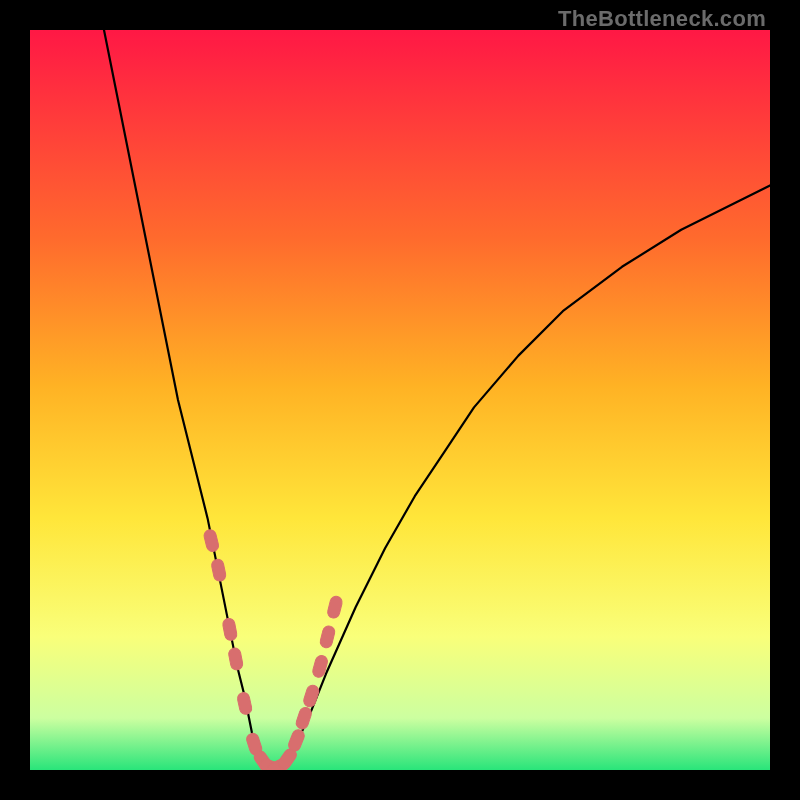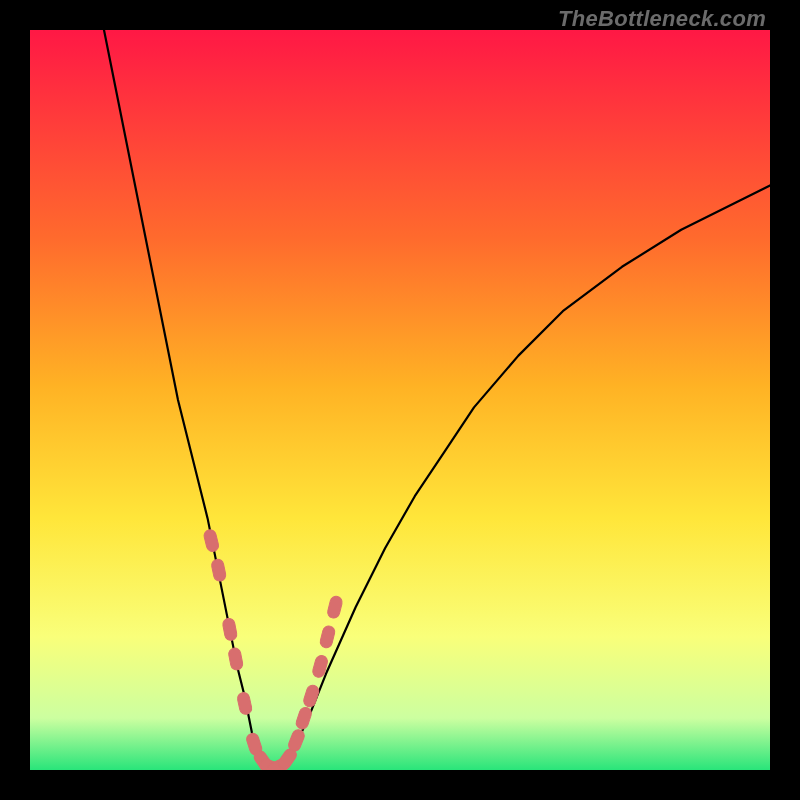--- a/index.html
+++ b/index.html
@@ -27,21 +27,20 @@
   }
   .watermark {
     position: absolute;
     top: 6px;
     right: 34px;
     font-family: Arial, Helvetica, sans-serif;
     font-size: 22px;
     font-weight: 600;
     color: #6b6b6b;
     letter-spacing: 0.3px;
-    font-style: italic;
   }
   svg { display: block; }
 </style>
 </head>
 <body>
 
 <div class="frame">
   <svg class="plot-area" viewBox="0 0 740 740" preserveAspectRatio="none">
     <defs>
       <linearGradient id="bg-grad" x1="0" y1="0" x2="0" y2="1">

